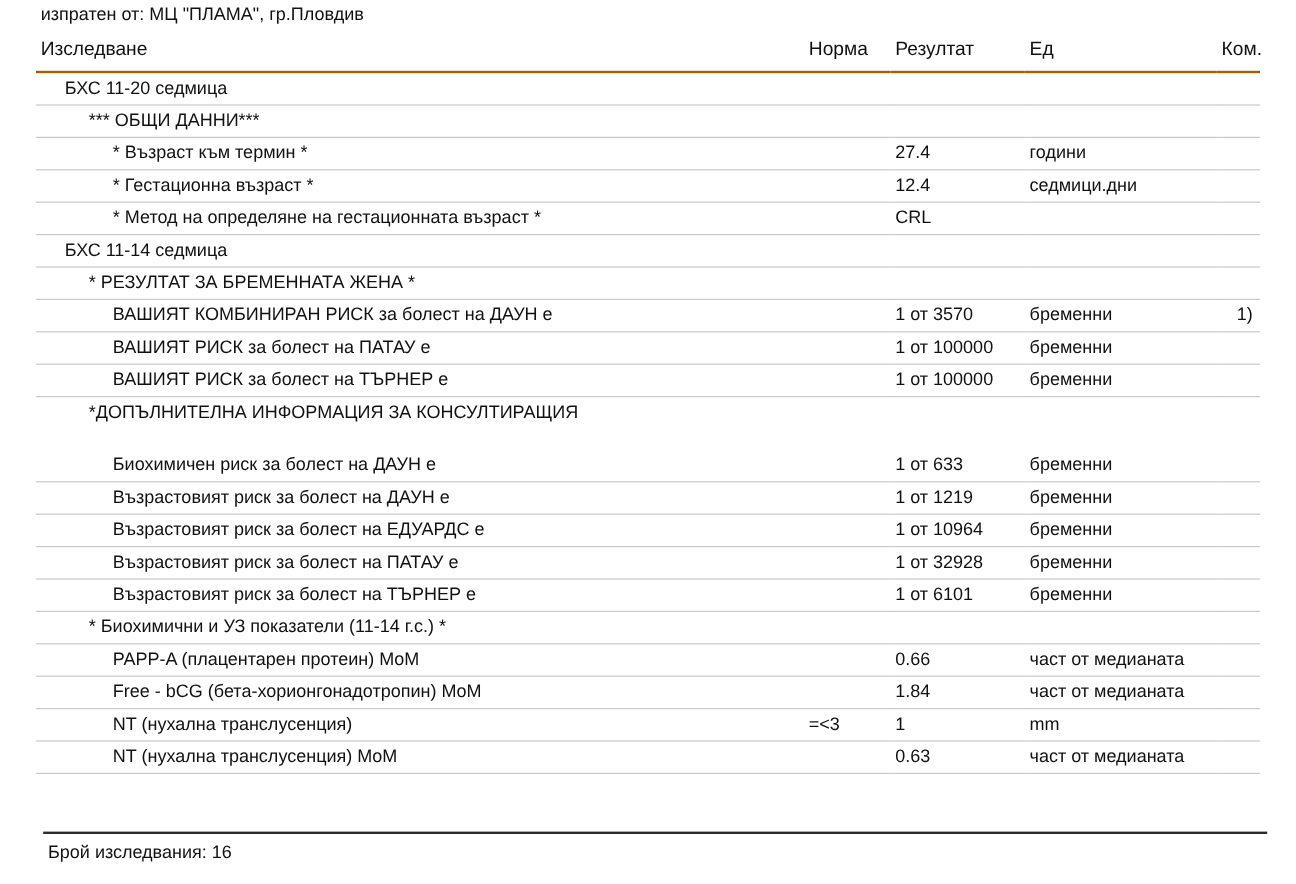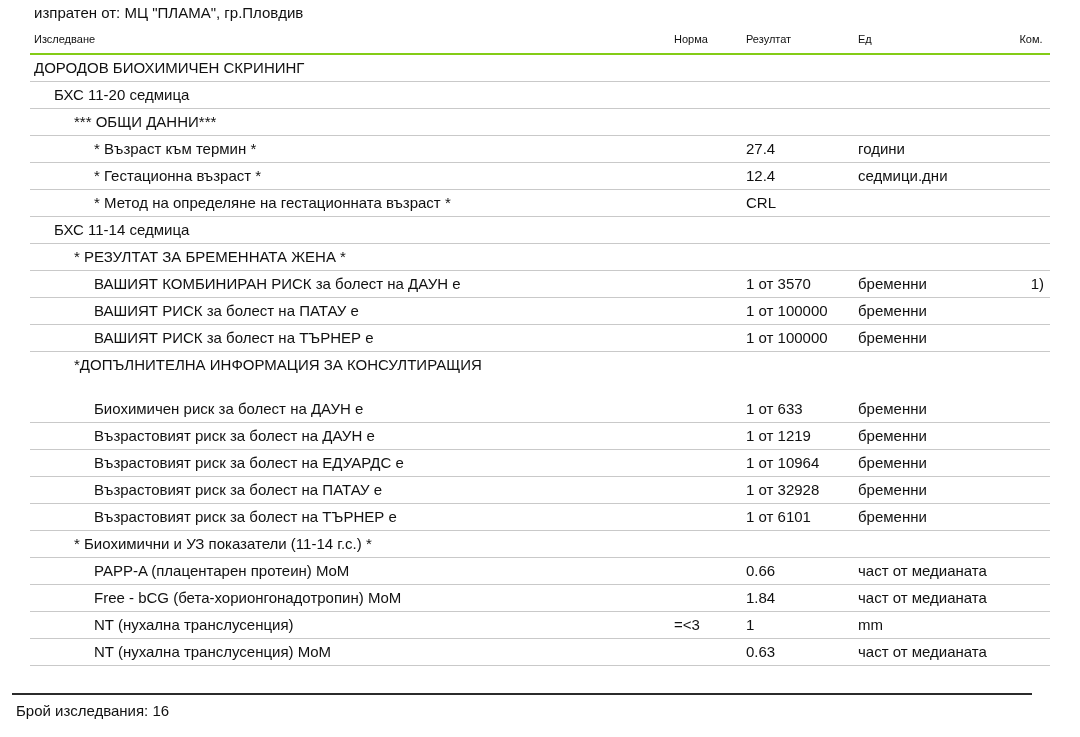--- a/index.html
+++ b/index.html
@@ -34,24 +34,24 @@
     table-layout: fixed;
   }
   table.report col.c-name   { width: 640px; }
   table.report col.c-norm   { width: 72px; }
   table.report col.c-result { width: 112px; }
   table.report col.c-unit   { width: 160px; }
   table.report col.c-com    { width: 36px; }
 
   thead th {
     font-weight: normal;
-    font-size: 11px;
+    font-size: 16px;
     text-align: left;
     padding: 2px 4px 8px 4px;
-    border-bottom: 2px solid #84cc16;
+    border-bottom: 2px solid #a16207;
     vertical-align: bottom;
     white-space: nowrap;
   }
   thead th.right { text-align: center; padding-right: 6px; }
 
   tbody td {
     font-size: 15px;
     padding: 4px 4px 5px 4px;
     border-bottom: 1px solid #c9c9c9;
     vertical-align: top;
@@ -68,21 +68,21 @@
   .ind3 { padding-left: 64px; }
 
   .spacer td {
     border-bottom: 1px solid transparent;
     height: 16px;
     padding: 0;
   }
 
   .footer-wrap {
     position: absolute;
-    left: 12px;
+    left: 36px;
     right: 30px;
     bottom: 18px;
     width: 1020px;
   }
   .footer-rule {
     border-top: 2px solid #2b2b2b;
     margin-bottom: 7px;
   }
   .footer-text {
     font-size: 15px;
@@ -108,27 +108,20 @@
       <tr>
         <th>Изследване</th>
         <th>Норма</th>
         <th>Резултат</th>
         <th>Ед</th>
         <th class="right">Ком.</th>
       </tr>
     </thead>
     <tbody id="rows-body">
         <tr>
-          <td class="ind0">ДОРОДОВ БИОХИМИЧЕН СКРИНИНГ</td>
-          <td></td>
-          <td></td>
-          <td></td>
-          <td class="com"></td>
-        </tr>
-        <tr>
           <td class="ind1">БХС 11-20 седмица</td>
           <td></td>
           <td></td>
           <td></td>
           <td class="com"></td>
         </tr>
         <tr>
           <td class="ind2">*** ОБЩИ ДАННИ***</td>
           <td></td>
           <td></td>

